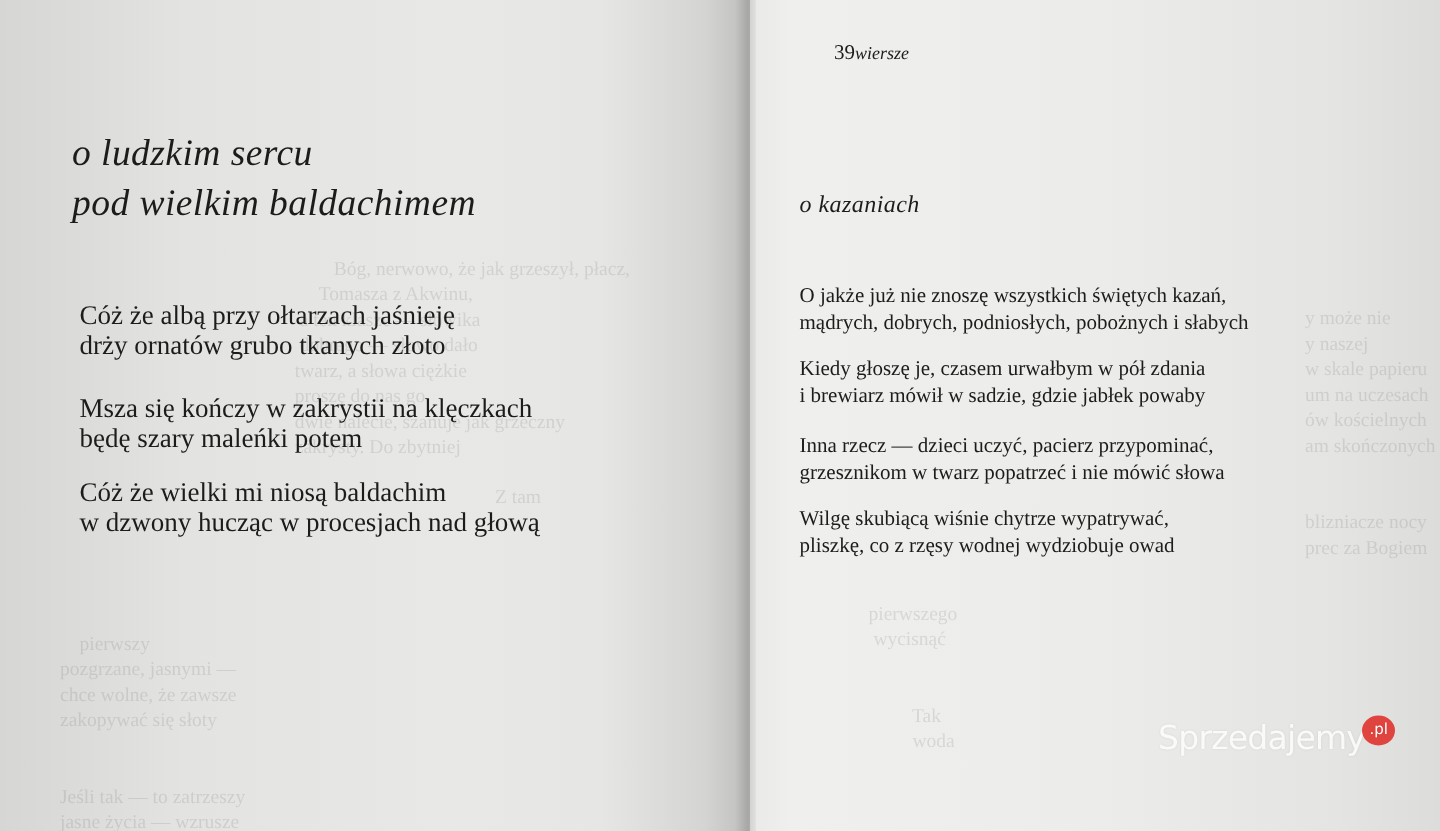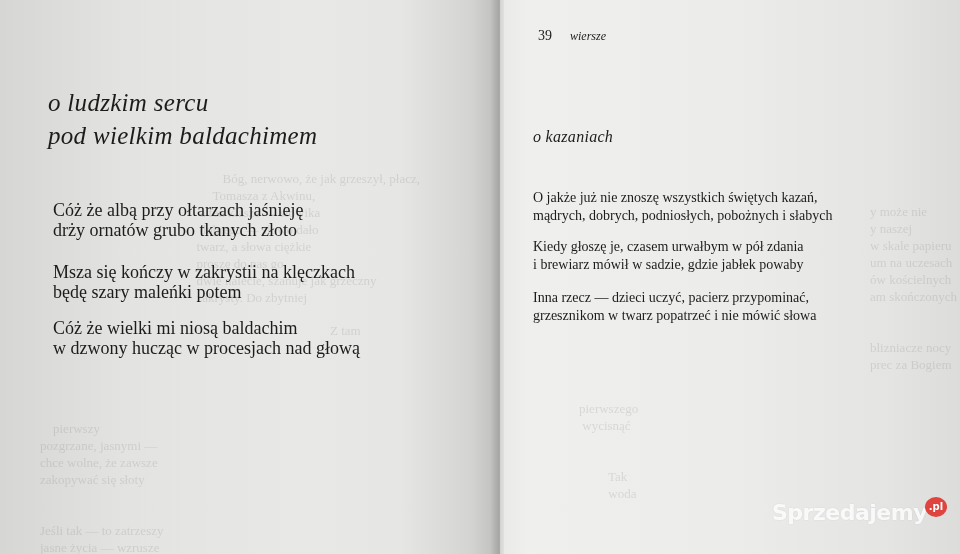--- a/index.html
+++ b/index.html
@@ -27,29 +27,29 @@
       font-size: 13px; line-height: 17px; white-space: pre;
       pointer-events: none;
     }
     .title {
       position: absolute; font-style: italic; font-weight: normal;
       margin: 0; letter-spacing: 0.3px;
     }
     .title-left { left: 48px; top: 86px; font-size: 25px; line-height: 33px; }
     .title-right { left: 33px; top: 124px; font-size: 16px; line-height: 26px; }
     .running-head { position: absolute; left: 38px; top: 28px; font-size: 14px; }
-    .running-head .pnum { display: inline-block; width: 32px; }
+    .running-head .pnum { display: inline-block; width: 32px; text-align: right; }
     .running-head .section { font-style: italic; font-size: 12px; }
     .stanza { position: absolute; margin: 0; }
     .stanza .line { display: block; white-space: nowrap; }
     .left-stanza { left: 53px; font-size: 18px; line-height: 20px; }
     .right-stanza { left: 33px; font-size: 14px; line-height: 18px; }
     .watermark {
-      position: absolute; left: 772px; top: 500px;
-      font-family: "DejaVu Sans", sans-serif; font-weight: bold; font-size: 22px;
+      position: absolute; left: 772px; top: 480px;
+      font-family: "DejaVu Sans", sans-serif; font-weight: normal; font-size: 22px;
       color: rgba(255,255,255,0.85); letter-spacing: -0.5px;
       text-shadow: 0 0 2px rgba(0,0,0,0.08);
     }
     .watermark .badge {
       display: inline-block; position: relative; top: -10px; left: -2px;
       background: #e0443e; color: #fff; border-radius: 50%;
       font-size: 10px; line-height: 20px; width: 22px; height: 20px; text-align: center;
       letter-spacing: 0;
     }
   </style>
@@ -123,19 +123,23 @@
     <span class="line">mądrych, dobrych, podniosłych, pobożnych i słabych</span>
   </p>
   <p class="stanza right-stanza" style="top:238px;">
     <span class="line">Kiedy głoszę je, czasem urwałbym w pół zdania</span>
     <span class="line">i brewiarz mówił w sadzie, gdzie jabłek powaby</span>
   </p>
   <p class="stanza right-stanza" style="top:289px;">
     <span class="line">Inna rzecz — dzieci uczyć, pacierz przypominać,</span>
     <span class="line">grzesznikom w twarz popatrzeć i nie mówić słowa</span>
   </p>
+  <p class="stanza right-stanza" style="top:338px;">
+    <span class="line">Wilgę skubiącą wiśnie chytrze wypatrywać,</span>
+    <span class="line">pliszkę, co z rzęsy wodnej wydziobuje owad</span>
+  </p>
 </div>
 
 <div class="spine-shadow"></div>
 
 <div class="watermark">
   <span>Sprzedajemy</span><span class="badge">.pl</span>
 </div>
 
 </body></html>

